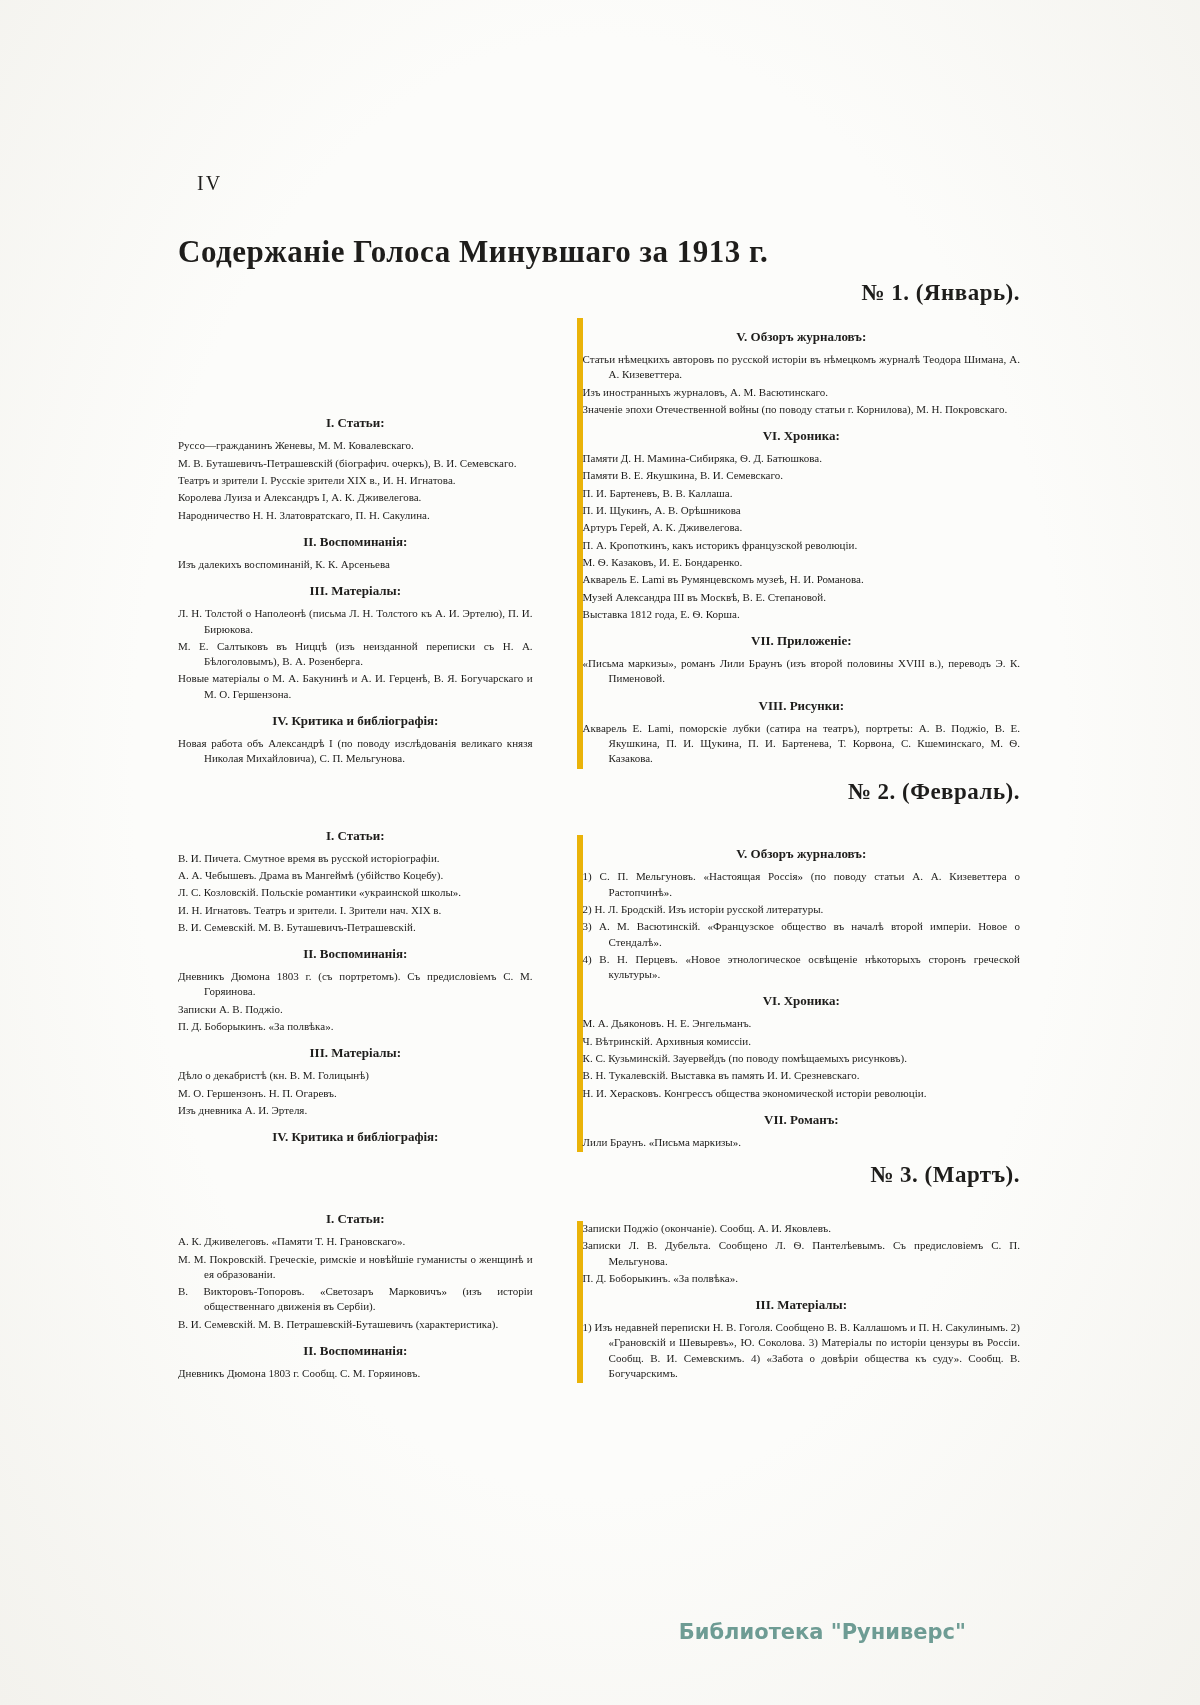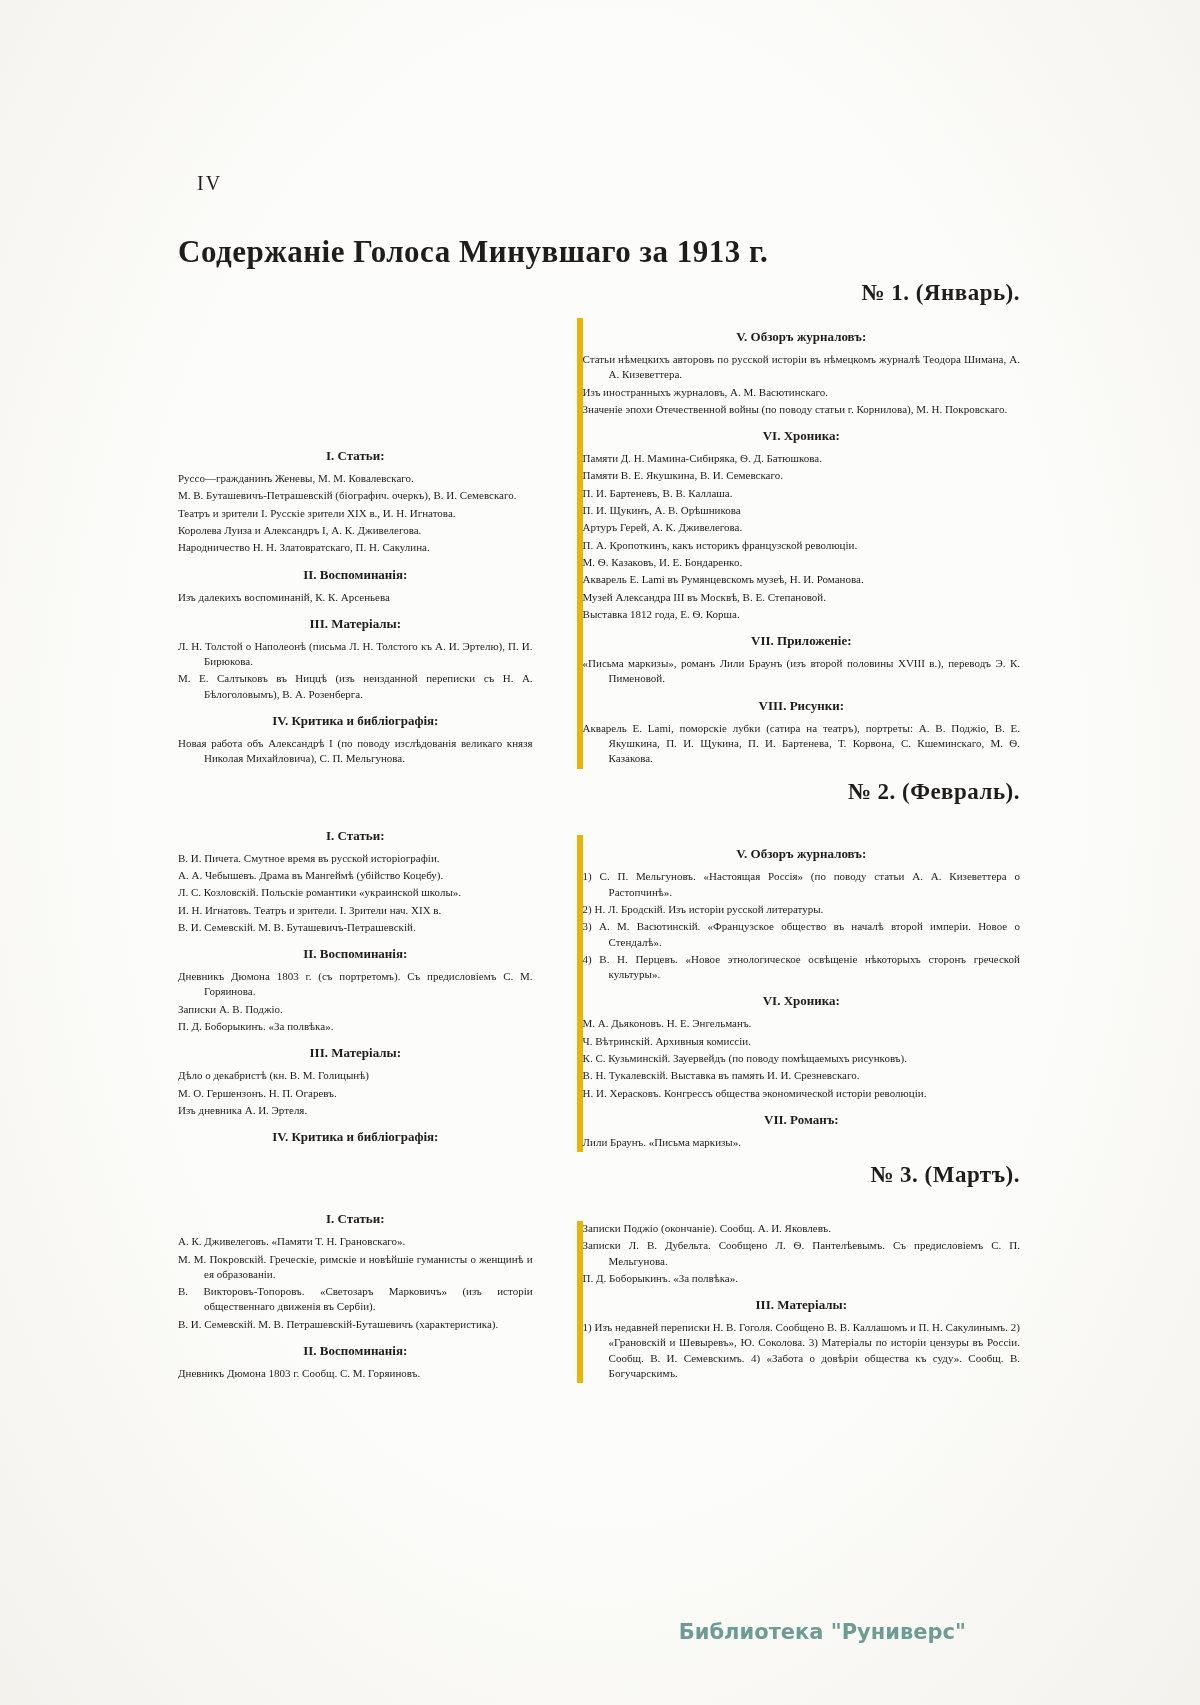--- a/index.html
+++ b/index.html
@@ -86,20 +86,21 @@
             <p class="toc-entry">Руссо—гражданинъ Женевы, М. М. Ковалевскаго.</p>
             <p class="toc-entry">М. В. Буташевичъ-Петрашевскій (біографич. очеркъ), В. И. Семевскаго.</p>
             <p class="toc-entry">Театръ и зрители I. Русскіе зрители XIX в., И. Н. Игнатова.</p>
             <p class="toc-entry">Королева Луиза и Александръ I, А. К. Дживелегова.</p>
             <p class="toc-entry">Народничество Н. Н. Златовратскаго, П. Н. Сакулина.</p>
             <div class="section-heading">II. Воспоминанія:</div>
             <p class="toc-entry">Изъ далекихъ воспоминаній, К. К. Арсеньева</p>
             <div class="section-heading">III. Матеріалы:</div>
             <p class="toc-entry">Л. Н. Толстой о Наполеонѣ (письма Л. Н. Толстого къ А. И. Эртелю), П. И. Бирюкова.</p>
             <p class="toc-entry">М. Е. Салтыковъ въ Ниццѣ (изъ неизданной переписки съ Н. А. Бѣлоголовымъ), В. А. Розенберга.</p>
+            <p class="toc-entry">Новые матеріалы о М. А. Бакунинѣ и А. И. Герценѣ, В. Я. Богучарскаго и М. О. Гершензона.</p>
             <div class="section-heading">IV. Критика и библіографія:</div>
             <p class="toc-entry">Новая работа объ Александрѣ I (по поводу изслѣдованія великаго князя Николая Михайловича), С. П. Мельгунова.</p>
           </div>
           <div class="issue-column col-right">
             <div class="section-heading">V. Обзоръ журналовъ:</div>
             <p class="toc-entry">Статьи нѣмецкихъ авторовъ по русской исторіи въ нѣмецкомъ журналѣ Теодора Шимана, А. А. Кизеветтера.</p>
             <p class="toc-entry">Изъ иностранныхъ журналовъ, А. М. Васютинскаго.</p>
             <p class="toc-entry">Значеніе эпохи Отечественной войны (по поводу статьи г. Корнилова), М. Н. Покровскаго.</p>
             <div class="section-heading">VI. Хроника:</div>
             <p class="toc-entry">Памяти Д. Н. Мамина-Сибиряка, Ѳ. Д. Батюшкова.</p>

